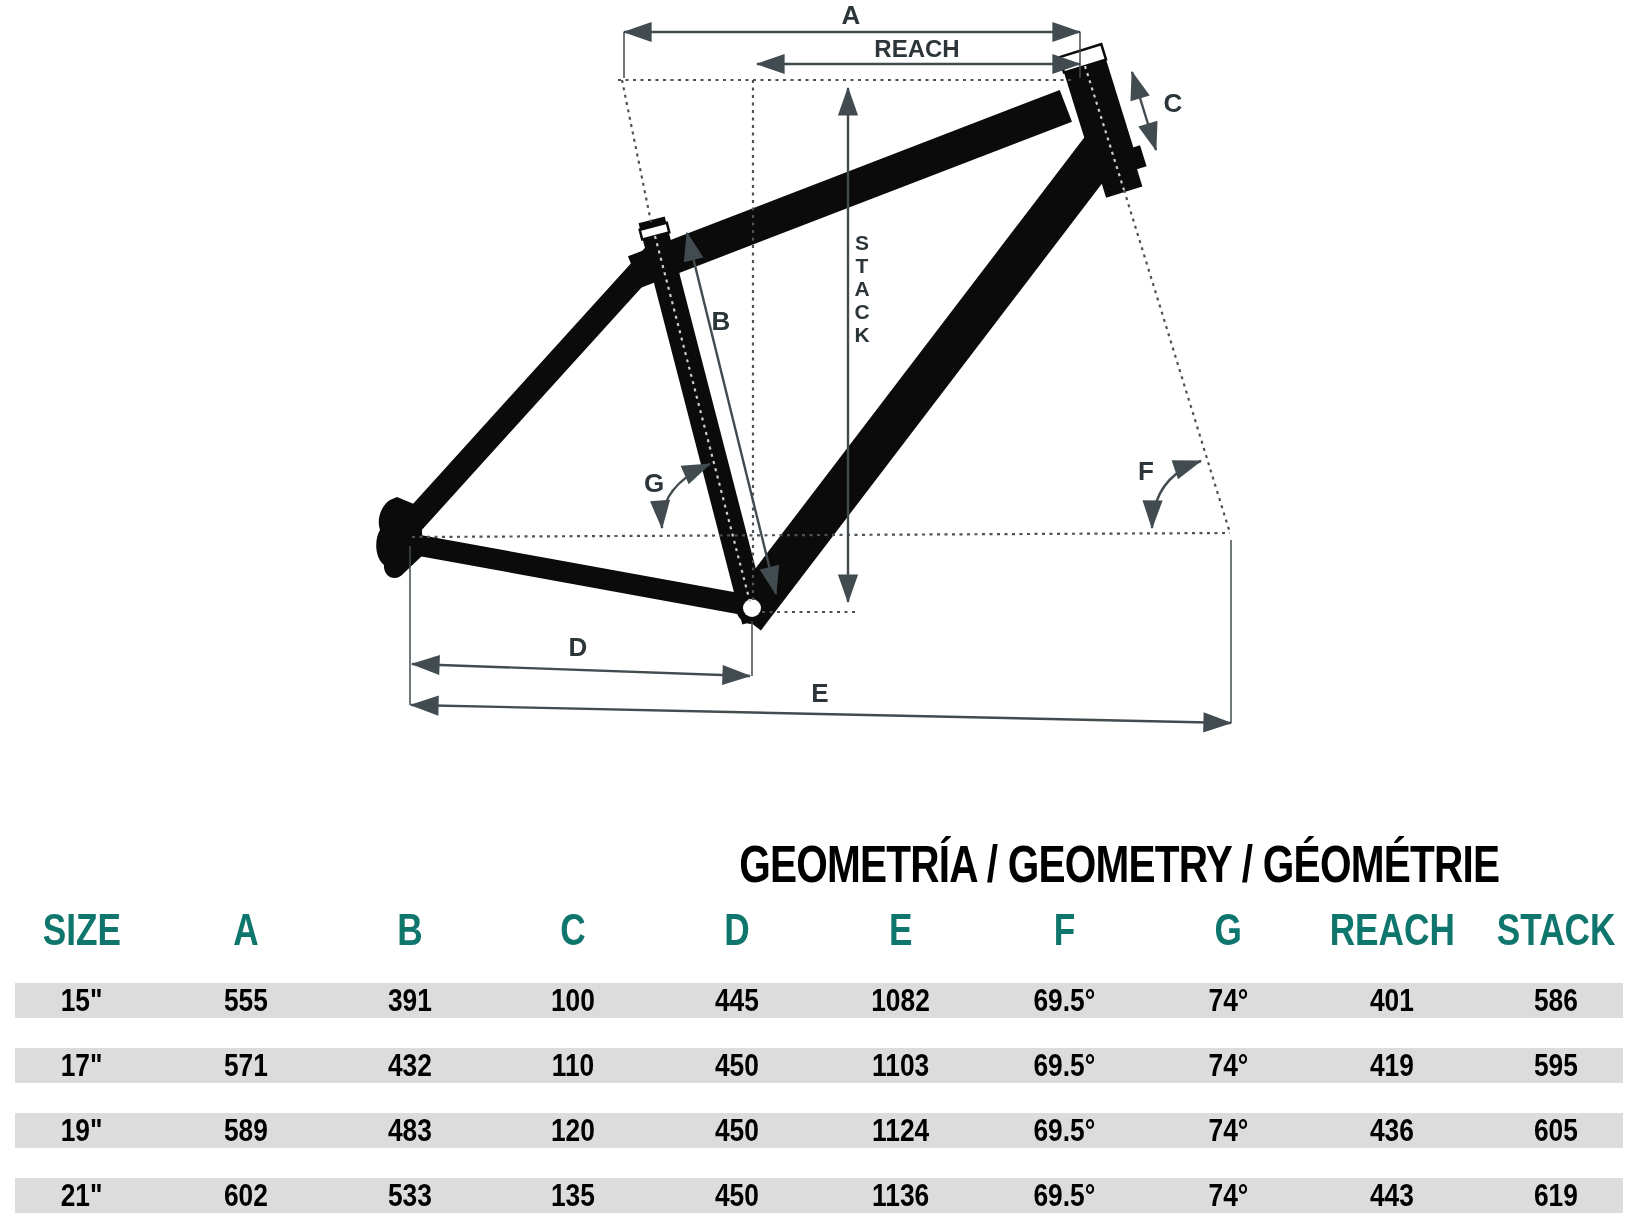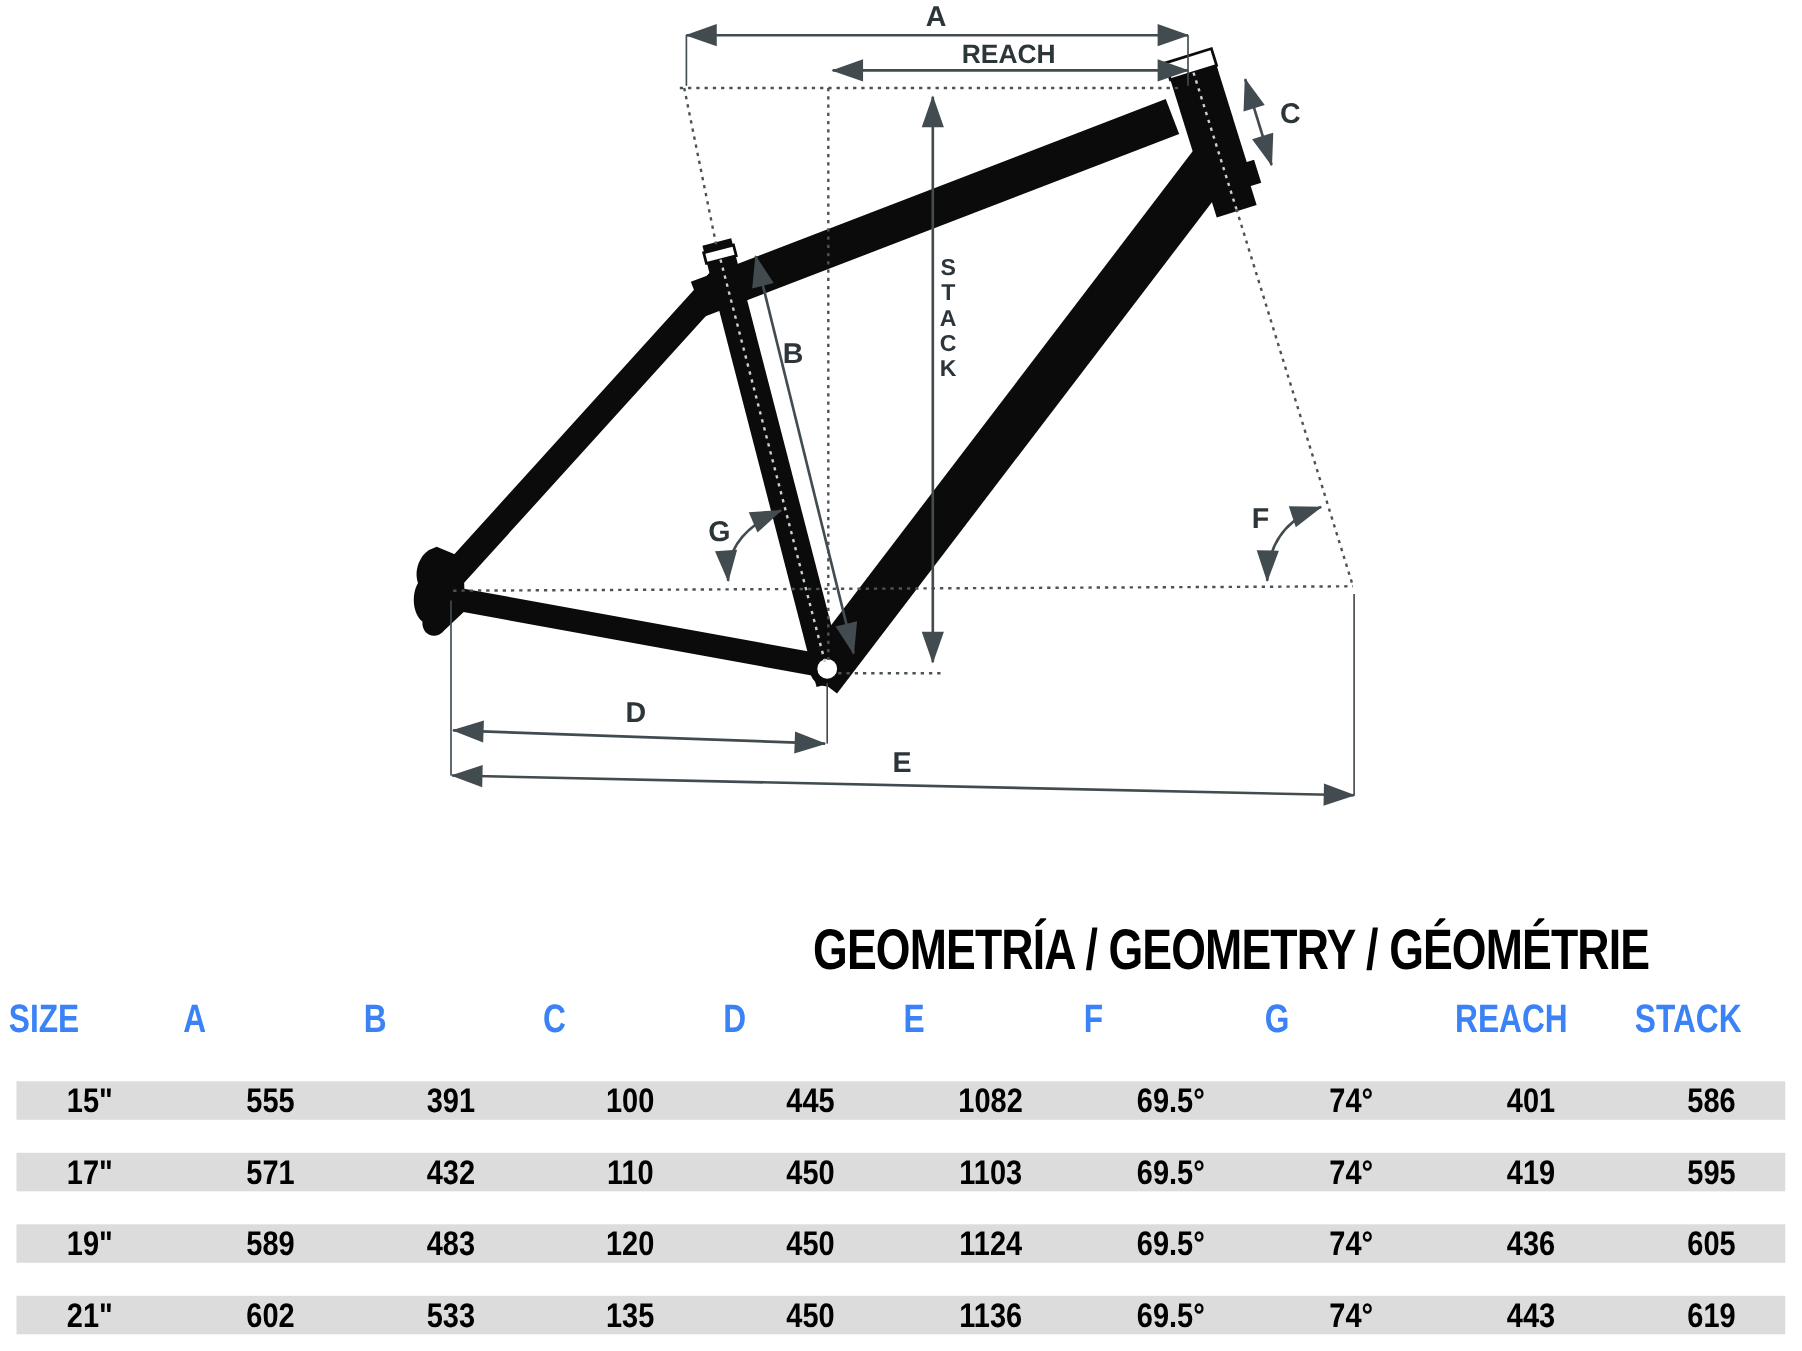--- a/index.html
+++ b/index.html
@@ -13,22 +13,22 @@
   
   .title-band{position:absolute;top:794px;left:0;right:0;text-align:right;margin-top:40px;}
   .title-band .t{display:inline-block;font-size:52px;font-weight:bold;color:#000;
                  letter-spacing:-1px;transform:translateX(-32px) scaleX(0.78);
                  transform-origin:center;white-space:nowrap;}
 
   
   .geo-table{position:absolute;left:0;right:0;}
   .hdr-row{position:absolute;top:905px;left:0;width:1638px;height:42px;
            display:grid;grid-template-columns:repeat(10,1fr);}
-  .hdr-cell{display:flex;align-items:center;justify-content:flex-start;
-            font-size:36px;font-weight:bold;color:#3b82f6;}
+  .hdr-cell{display:flex;align-items:center;justify-content:center;
+            font-size:44px;font-weight:bold;color:#0f766e;}
   .hdr-cell span{display:inline-block;transform:scaleX(0.8);white-space:nowrap;}
   .data-row{position:absolute;left:0;width:1638px;height:35px;
             display:grid;grid-template-columns:repeat(10,1fr);
             background:linear-gradient(#dcdcdc,#dcdcdc) no-repeat;
             background-size:calc(100% - 30px) 100%;background-position:15px 0;}
   .row-0{top:983px;} .row-1{top:1048px;} .row-2{top:1113px;} .row-3{top:1178px;}
   .cell{display:flex;align-items:center;justify-content:center;
         font-size:31px;font-weight:bold;color:#000;}
   .cell span{display:inline-block;transform:scaleX(0.85);white-space:nowrap;}
 </style>

